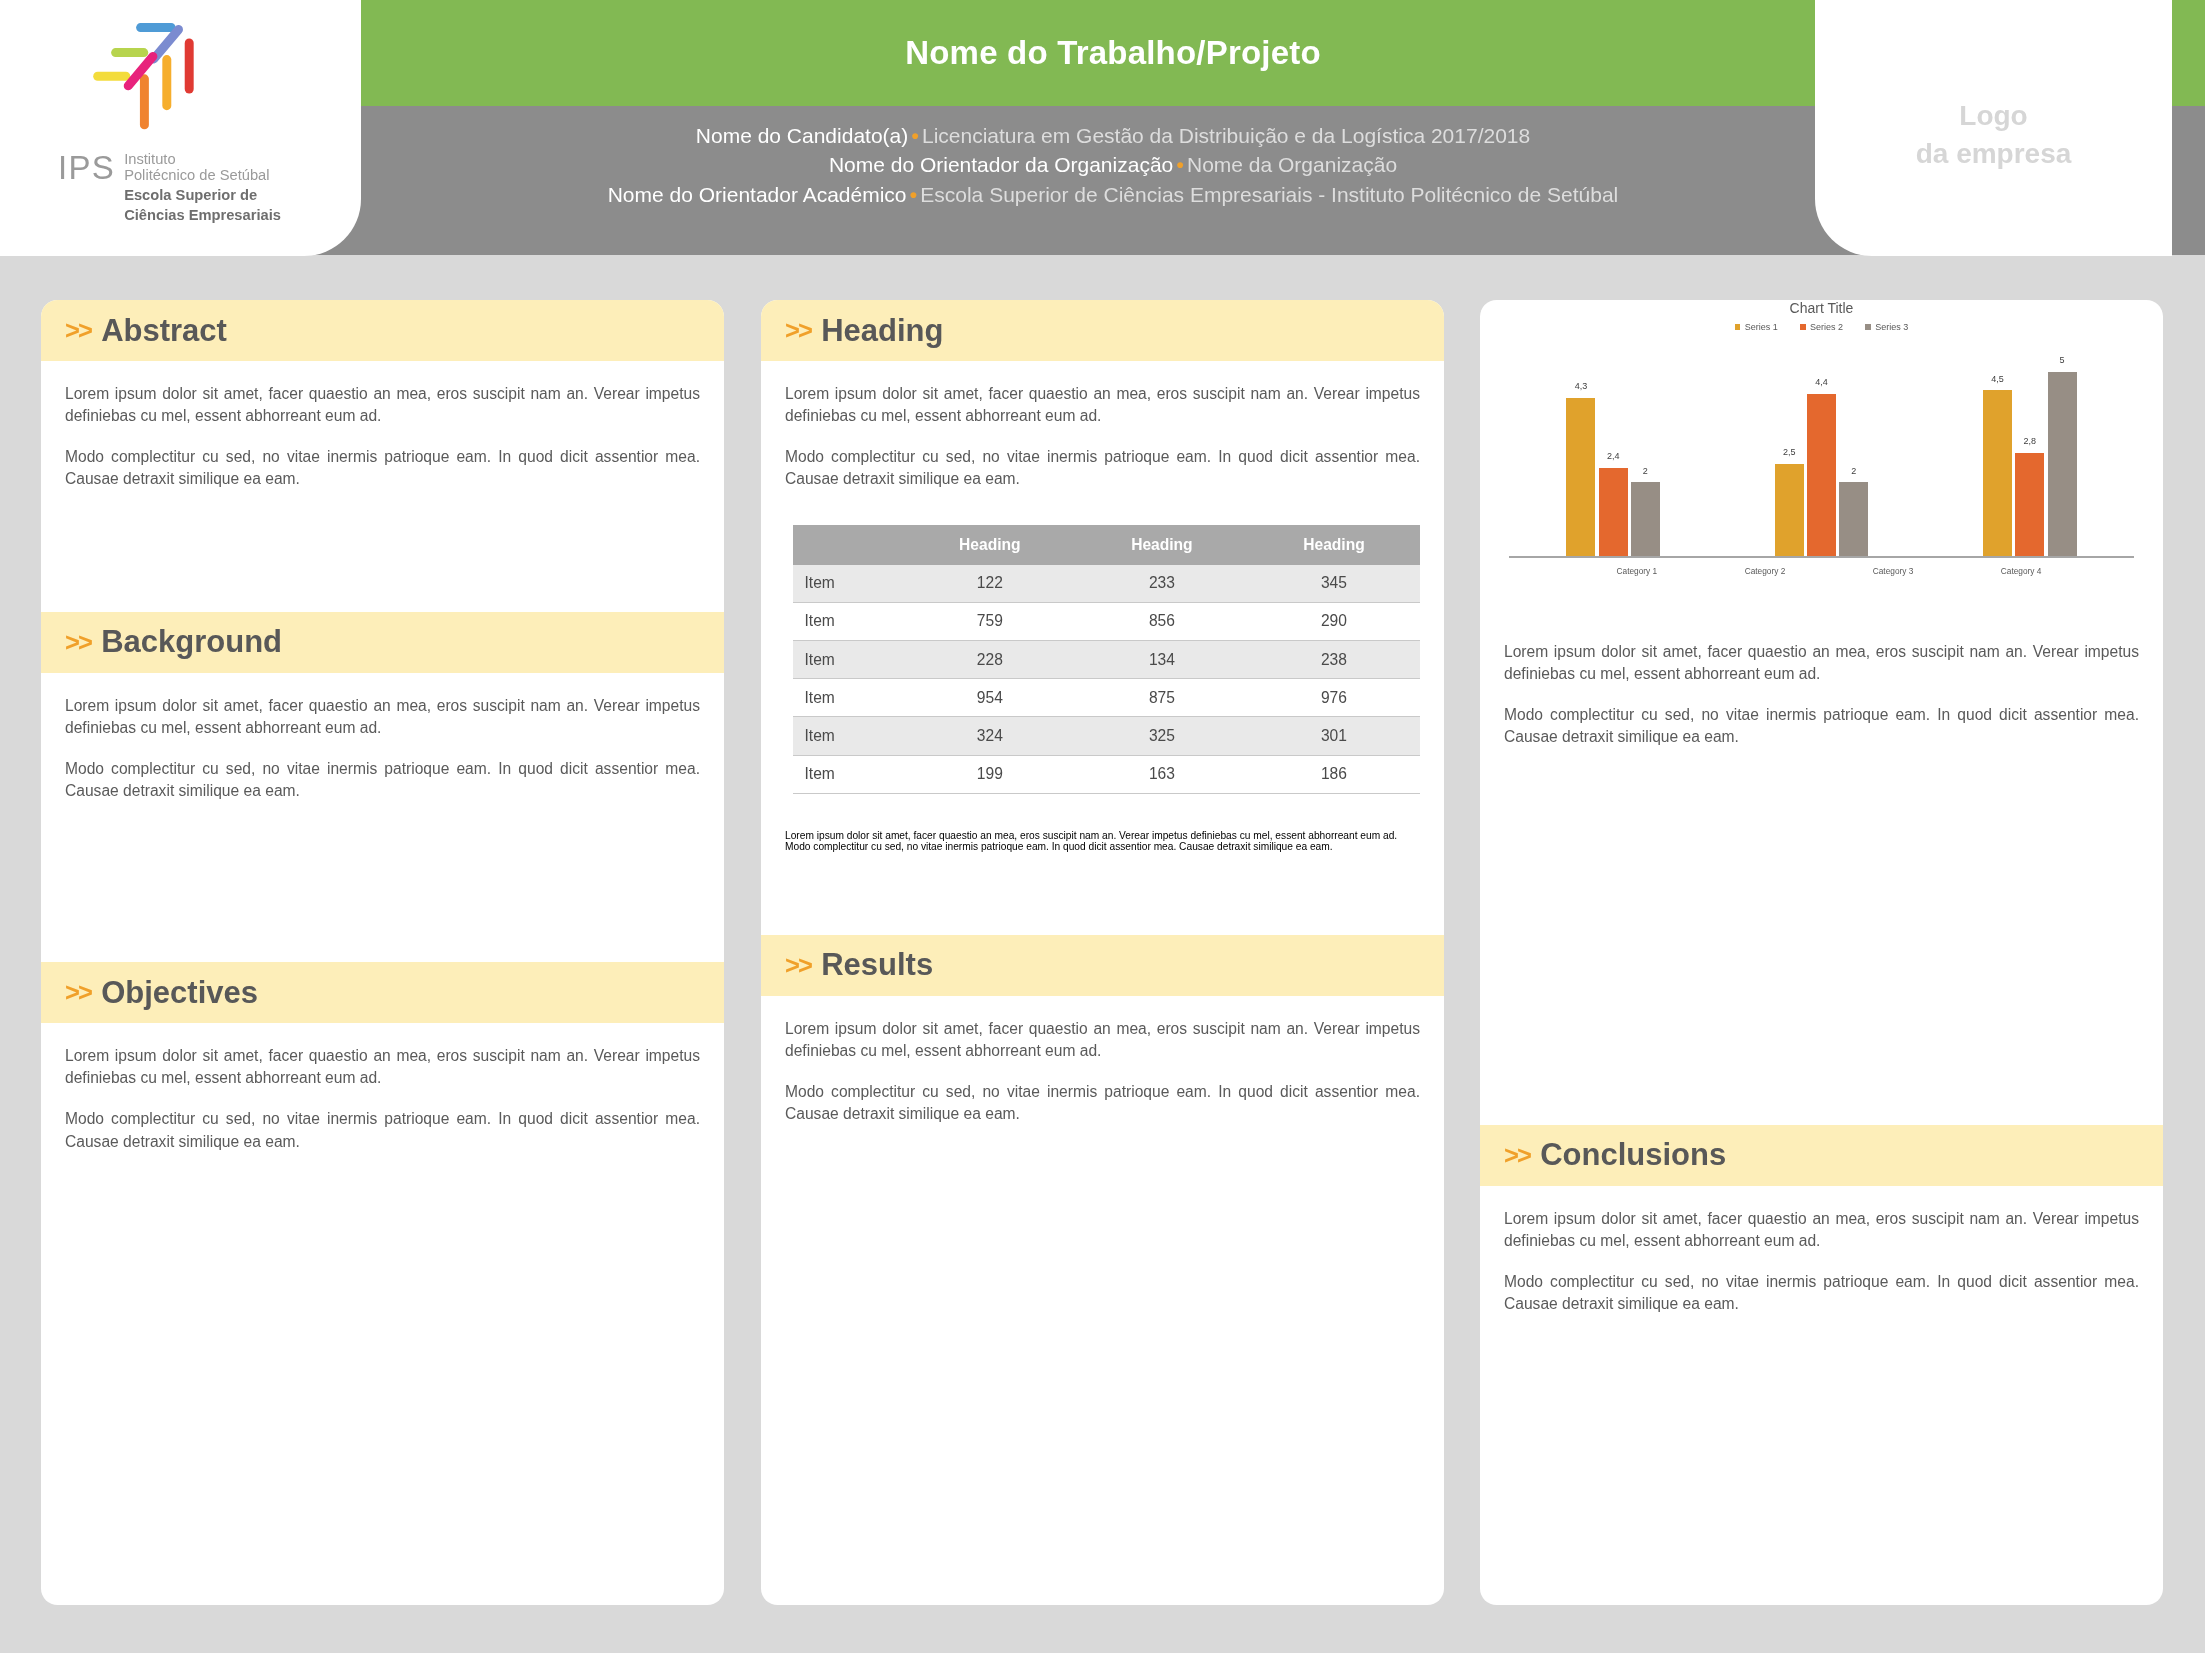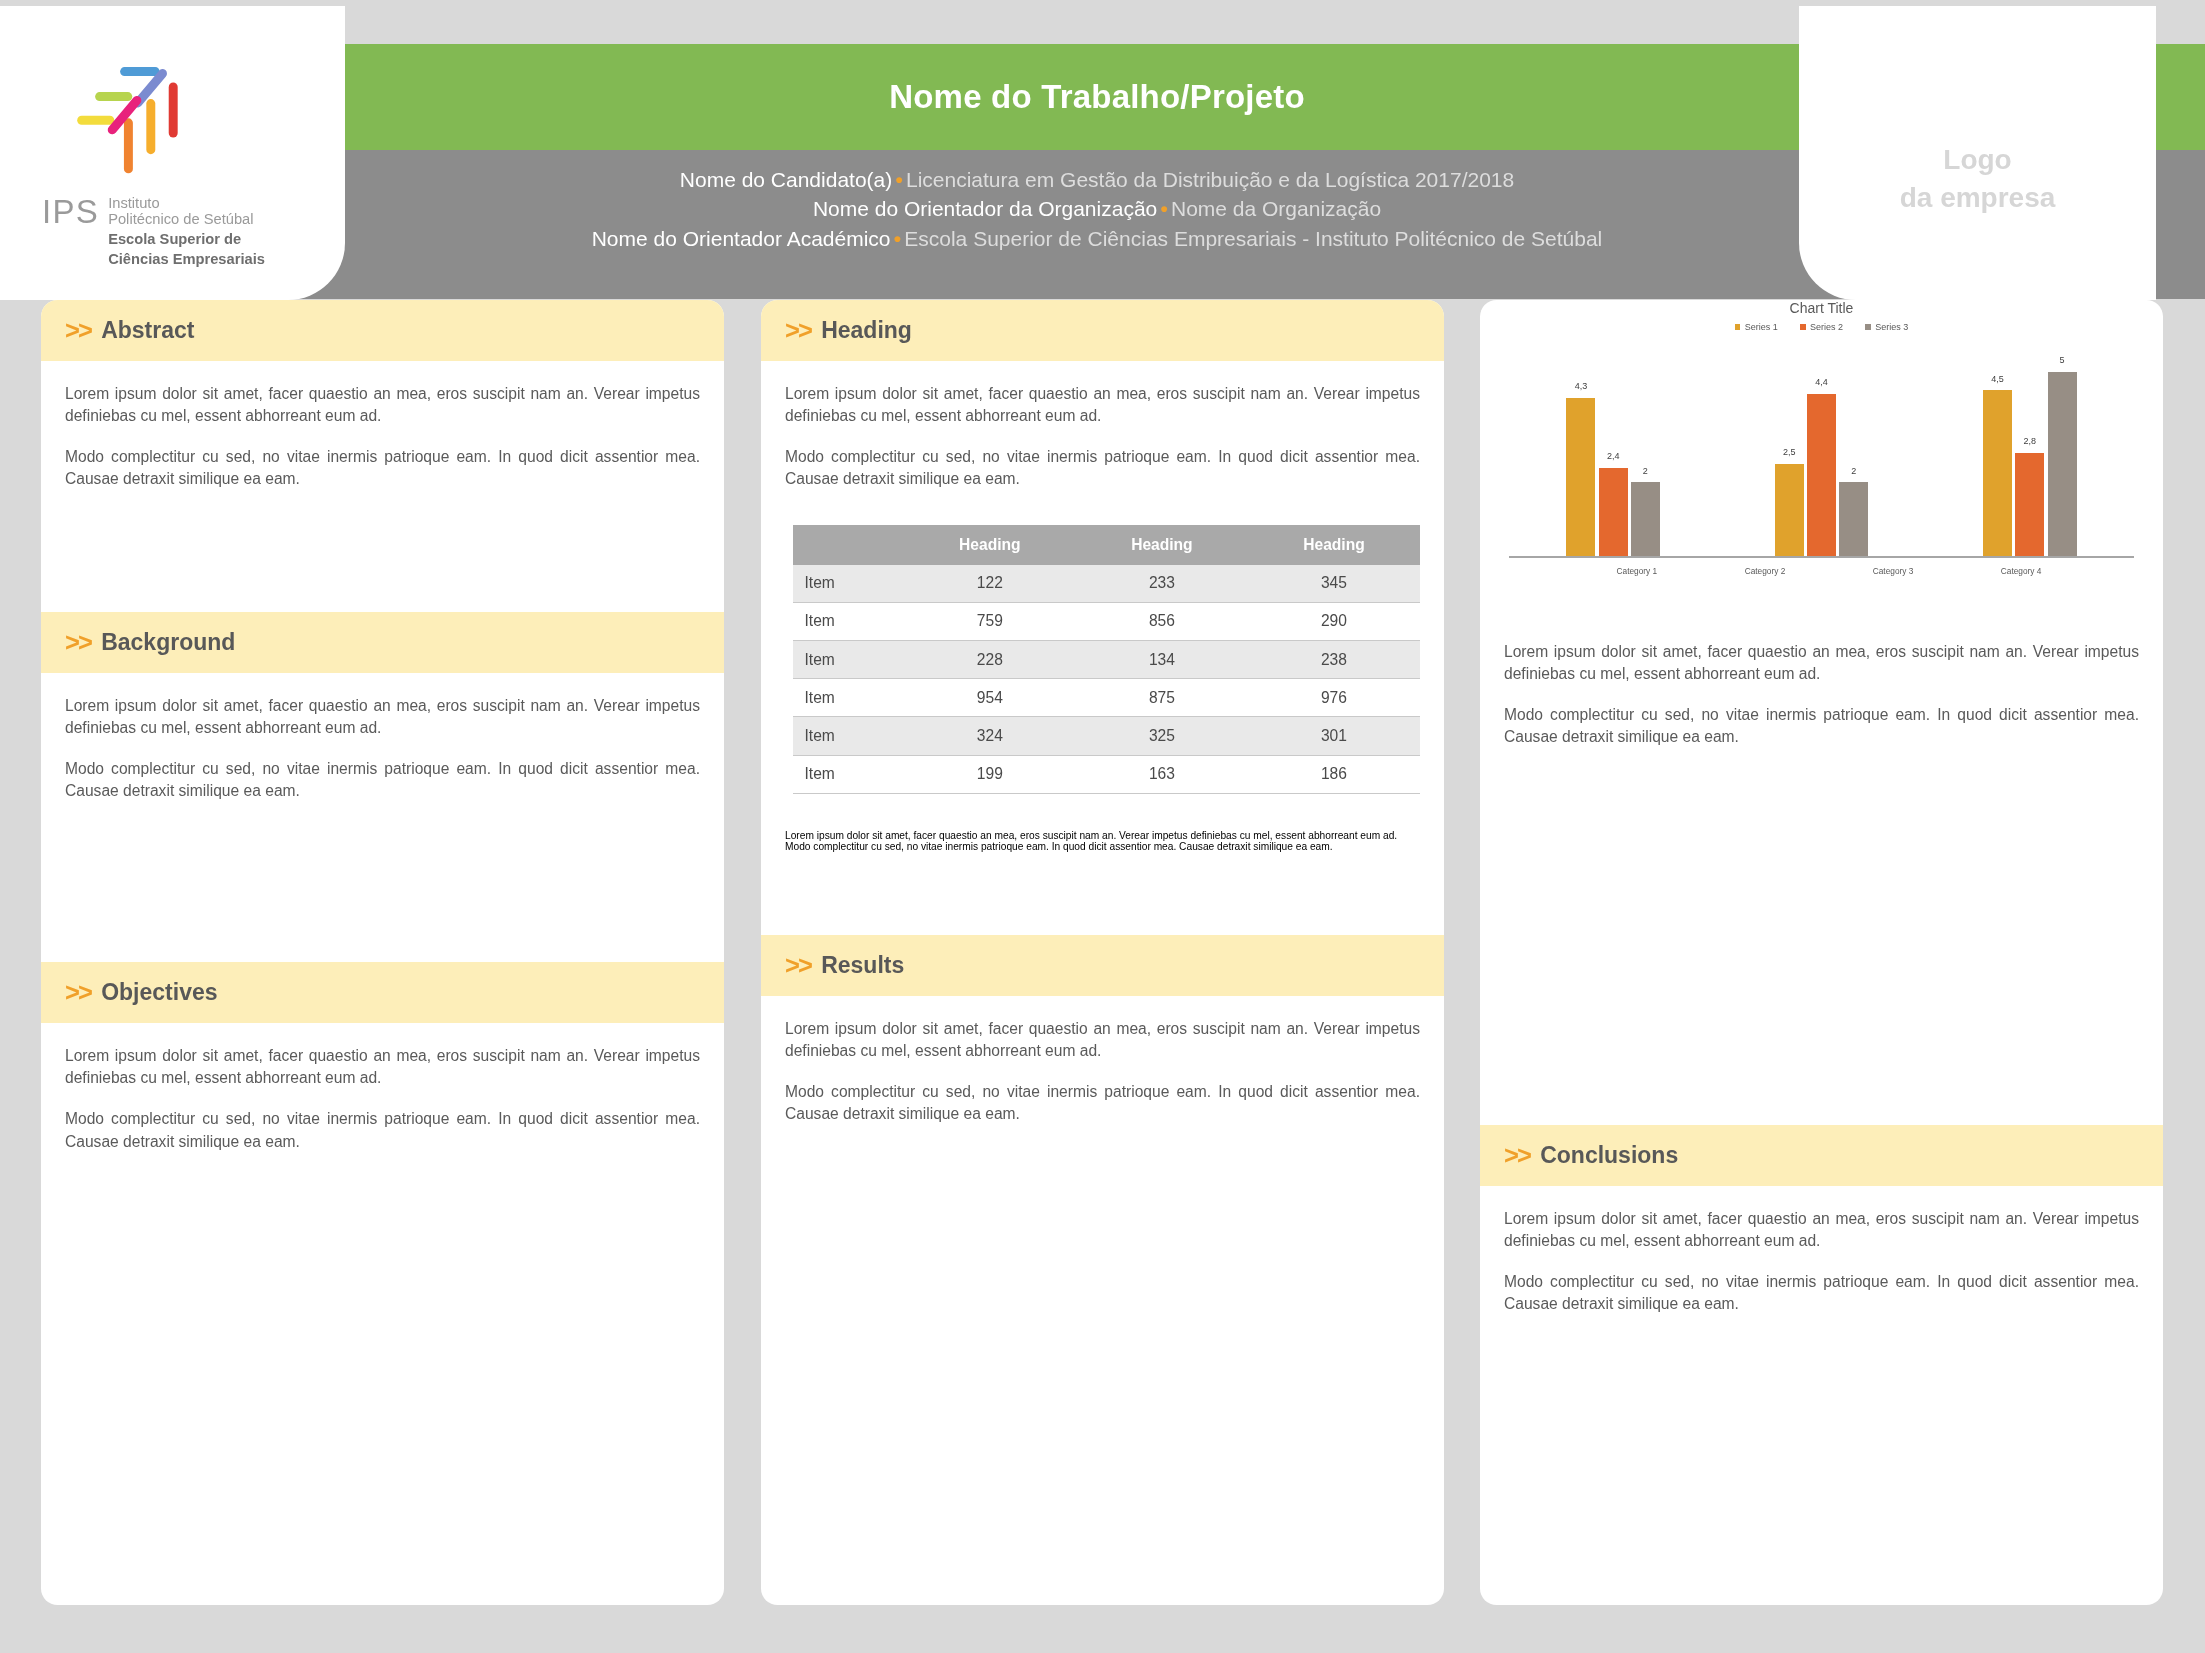--- a/index.html
+++ b/index.html
@@ -5,21 +5,21 @@
   * { box-sizing: border-box; margin: 0; padding: 0; }
   html, body {
     width: 2205px; height: 1654px;
     background: #d9d9d9;
     font-family: "Liberation Sans", sans-serif;
     overflow: hidden;
   }
   .poster { position: relative; width: 2205px; height: 1654px; background: #d9d9d9; }
 
   
-  .header { position: absolute; left: 0; top: 0; width: 2118px; height: 255px; margin-top: 44px; }
+  .header { position: absolute; left: 16px; top: 0; width: 2118px; height: 255px; }
   .band-green { position: absolute; left: 0; top: 0; width: 2205px; height: 106px; background: #82b953; }
   .band-gray  { position: absolute; left: 0; top: 106px; width: 2205px; height: 149px; background: #8c8c8c; }
 
   .logo-card {
     position: absolute; left: -38px; top: -38px; width: 383px; height: 294px;
     background: #ffffff; border-radius: 0 0 57px 0;
     display: flex; align-items: center; justify-content: center;
   }
   .ips-logo { width: 268px; display: flex; flex-direction: column; align-items: center; padding-top: 23px; }
   .ips-mark { width: 160px; height: 128px; }
@@ -56,21 +56,21 @@
          background: #ffffff; border-radius: 16.6px; overflow: hidden; }
   .col-1 { left: 41px; }
   .col-2 { left: 761px; }
   .col-3 { left: 1480px; }
 
   .sec-head {
     background: #fdeeb9; height: 61px; display: flex; align-items: center;
     padding-left: 24px;
   }
   .sec-head .chev { color: #f0a02a; font-size: 25.5px; font-weight: bold; letter-spacing: -1.9px; margin-right: 10.2px; }
-  .sec-head .ttl  { color: #585858; font-size: 23px; font-weight: bold; }
+  .sec-head .ttl  { color: #585858; font-size: 31px; font-weight: bold; }
 
   .sec-body { padding: 22px 24px 0 24px; }
   .sec-body p {
     color: #5a5a5a; font-size: 15.6px; line-height: 1.42;
     text-align: justify; margin-bottom: 19px;
   }
   .sec-body p:last-child { margin-bottom: 0; }
 
   .spacer-abstract { height: 121px; }
   .spacer-bg { height: 160px; }

